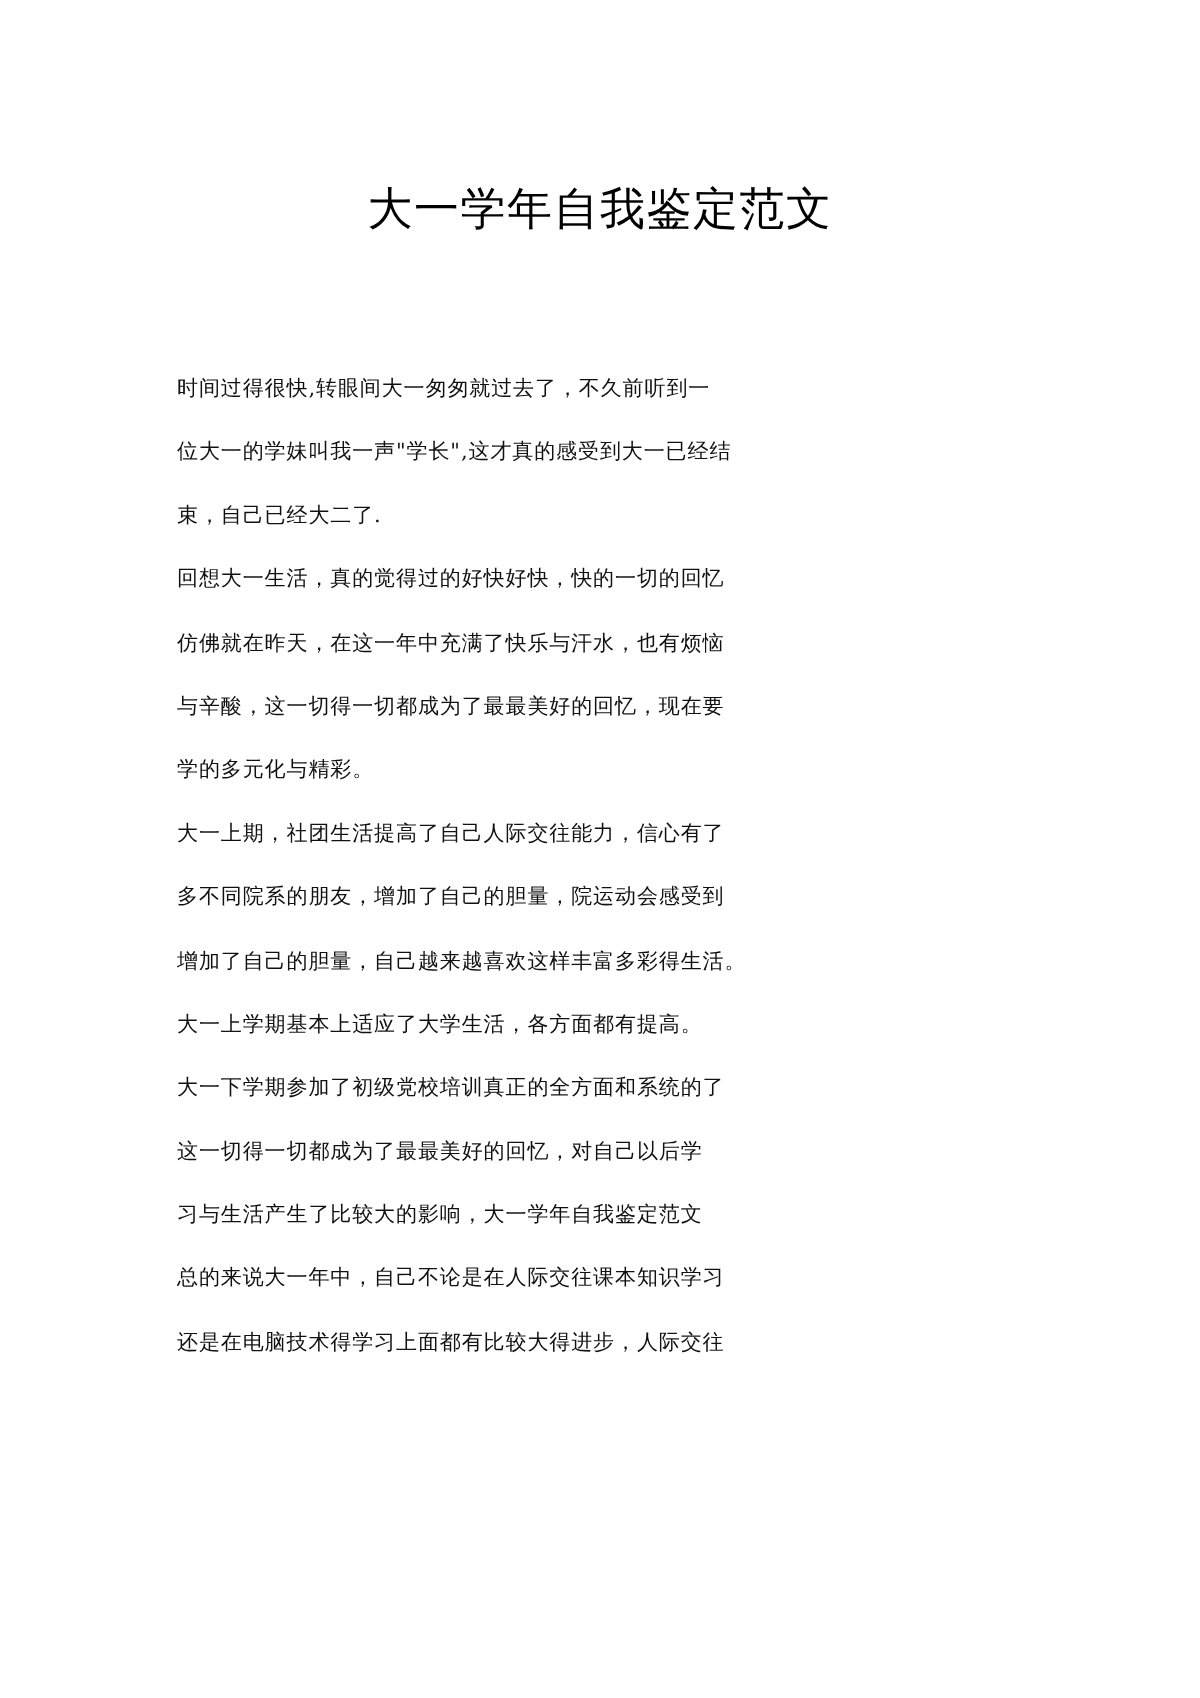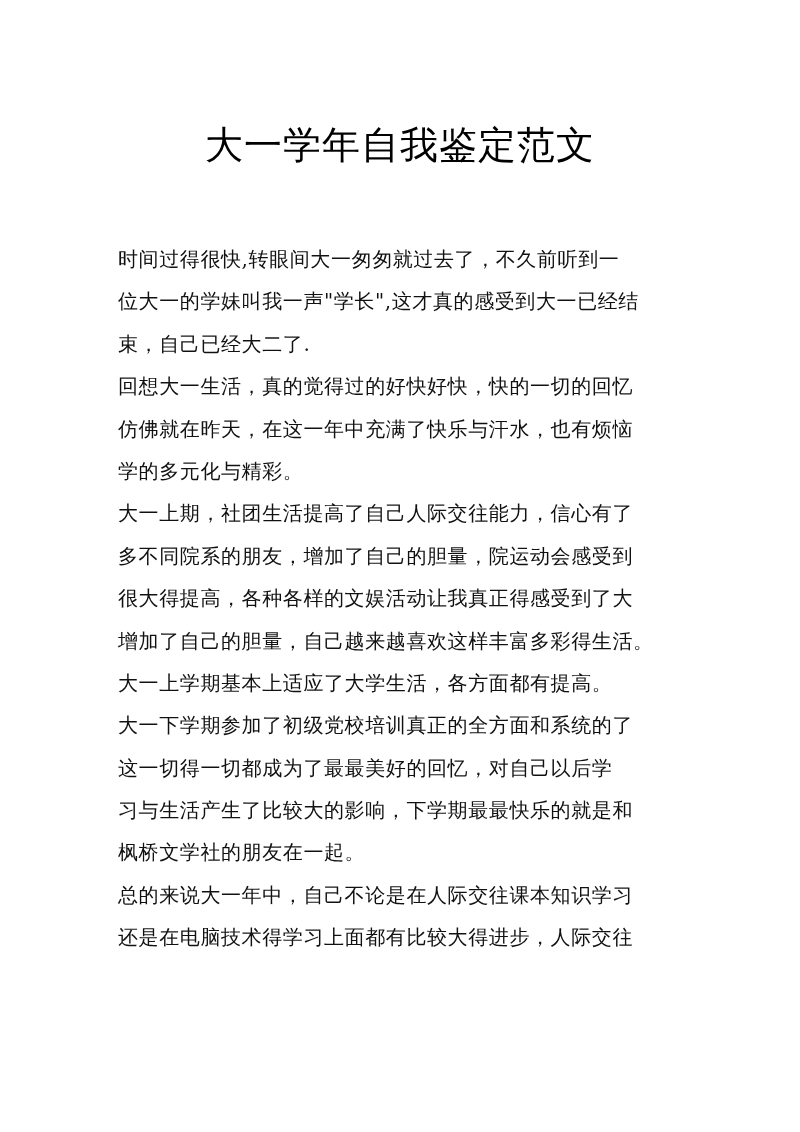--- a/index.html
+++ b/index.html
@@ -21,40 +21,40 @@
       top: 0;
       width: 800px;
       height: 1132px;
     }
     .title {
       position: absolute;
       left: 0;
       top: 96px;
       width: 800px;
       text-align: center;
-      font-size: 38px;
+      font-size: 30px;
       line-height: 48px;
       letter-spacing: 1px;
       color: #000000;
       font-family: "DejaVu Sans", "Liberation Sans", sans-serif;
       font-weight: normal;
     }
     .body-text {
       position: absolute;
       left: 118px;
       top: 238px;
       width: 560px;
     }
     .para {
       margin: 0;
       padding: 0;
     }
     .line {
       display: block;
-      font-size: 20px;
+      font-size: 14px;
       height: 42.4px;
       line-height: 42.4px;
       white-space: nowrap;
       letter-spacing: 0.6px;
     }
   </style>
 </head>
 <body>
 
 <div class="page">
@@ -62,33 +62,32 @@
 
   <div class="body-text">
     <p class="para">
       <span class="line"> 时间过得很快,转眼间大一匆匆就过去了，不久前听到一</span>
       <span class="line">位大一的学妹叫我一声"学长",这才真的感受到大一已经结</span>
       <span class="line">束，自己已经大二了.</span>
     </p>
     <p class="para">
       <span class="line"> 回想大一生活，真的觉得过的好快好快，快的一切的回忆</span>
       <span class="line">仿佛就在昨天，在这一年中充满了快乐与汗水，也有烦恼</span>
+      <span class="line">与辛酸，这一切得一切都成为了最最美好的回忆，现在要</span>
       <span class="line">学的多元化与精彩。</span>
     </p>
     <p class="para">
       <span class="line"> 大一上期，社团生活提高了自己人际交往能力，信心有了</span>
       <span class="line">多不同院系的朋友，增加了自己的胆量，院运动会感受到</span>
-      <span class="line">很大得提高，各种各样的文娱活动让我真正得感受到了大</span>
       <span class="line">增加了自己的胆量，自己越来越喜欢这样丰富多彩得生活。</span>
       <span class="line">大一上学期基本上适应了大学生活，各方面都有提高。</span>
     </p>
     <p class="para">
       <span class="line"> 大一下学期参加了初级党校培训真正的全方面和系统的了</span>
       <span class="line">这一切得一切都成为了最最美好的回忆，对自己以后学</span>
-      <span class="line">习与生活产生了比较大的影响，下学期最最快乐的就是和</span>
-      <span class="line">枫桥文学社的朋友在一起。</span>
+      <span class="line">习与生活产生了比较大的影响，大一学年自我鉴定范文</span>
     </p>
     <p class="para">
       <span class="line"> 总的来说大一年中，自己不论是在人际交往课本知识学习</span>
       <span class="line">还是在电脑技术得学习上面都有比较大得进步，人际交往</span>
     </p>
   </div>
 </div>
 
 </body></html>

